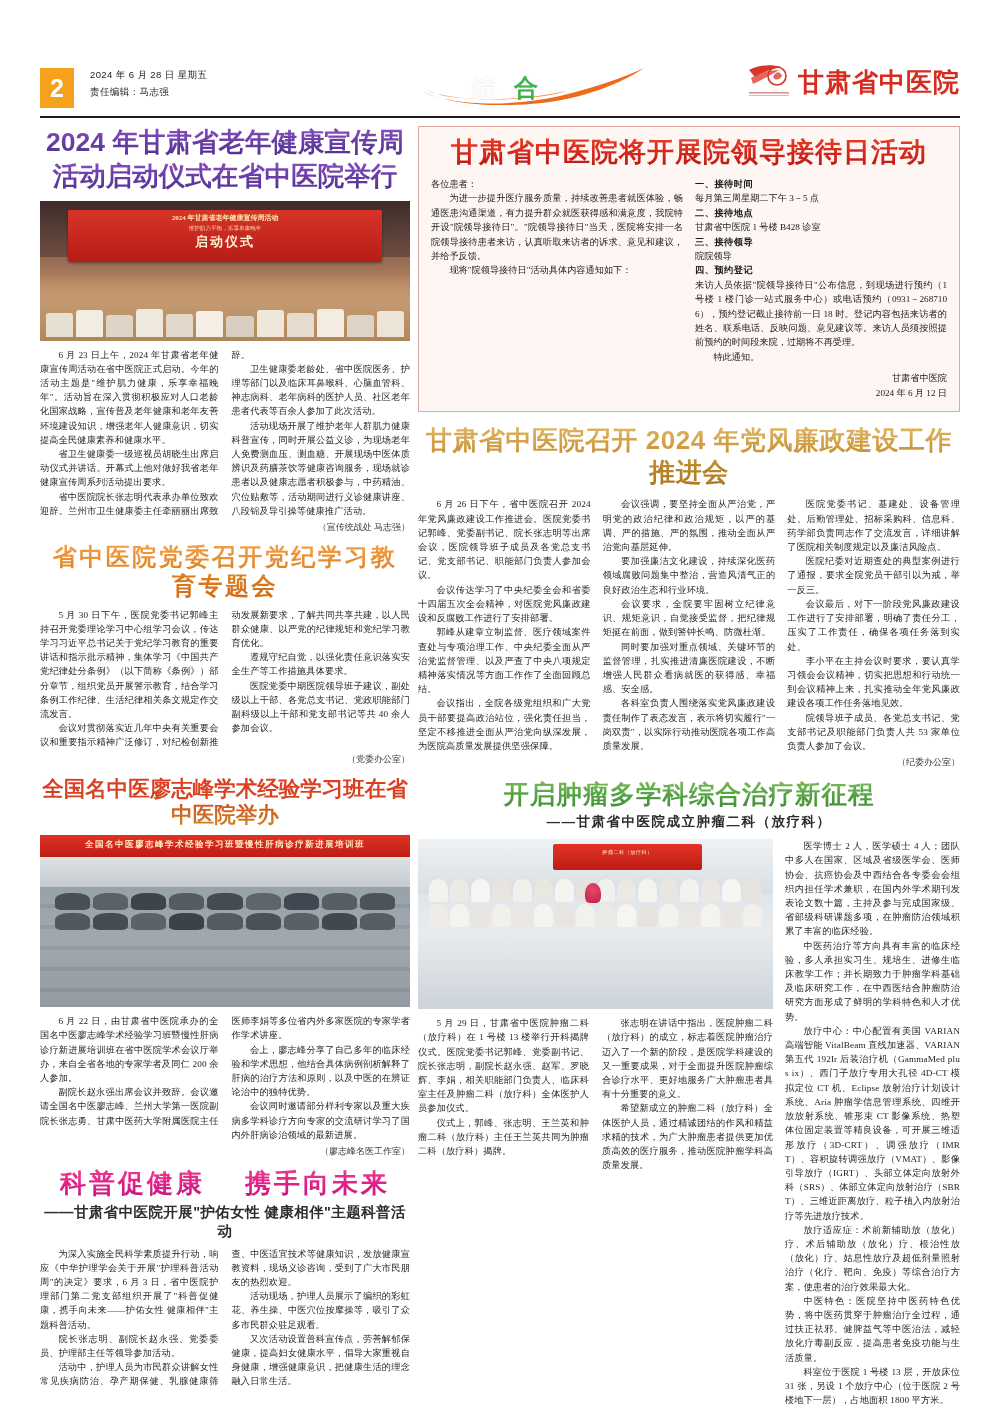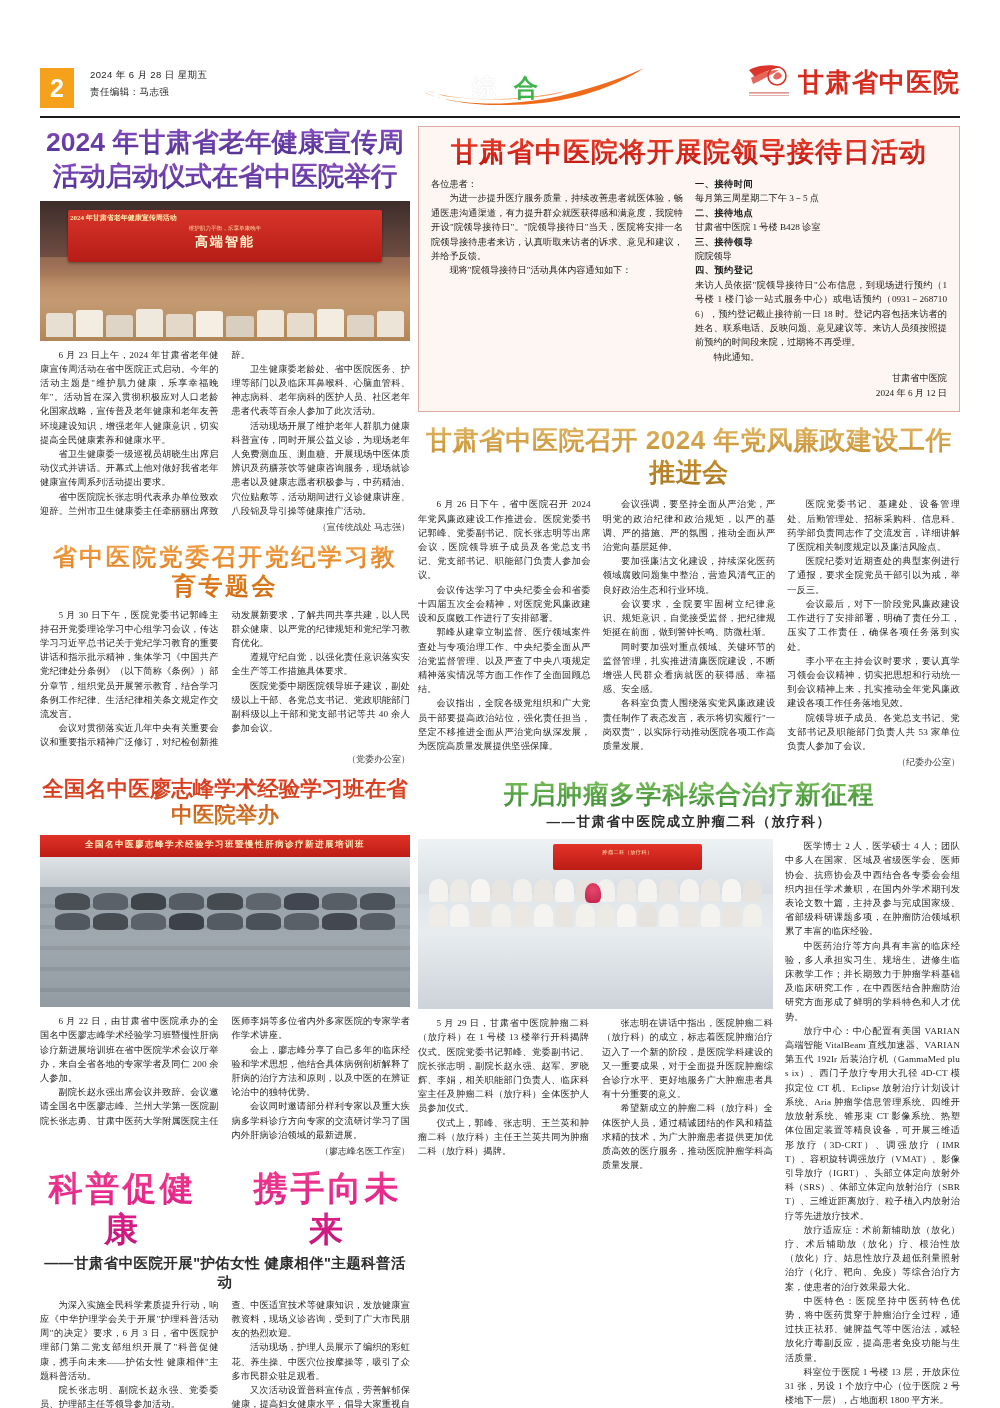--- a/index.html
+++ b/index.html
@@ -70,21 +70,21 @@
   .hl-orange-serif{
     font-family:"Liberation Serif","DejaVu Serif",serif;
     font-size:24px;text-align:center;letter-spacing:2.5px;
     background-image:linear-gradient(180deg,#f2a14a 0%,#e0801f 50%,#cf6a14 100%);
   }
   .hl-redgold{
     font-size:21.5px;text-align:center;letter-spacing:0px;
     background-image:linear-gradient(180deg,#e03a24 0%,#d4441f 40%,#c98a22 100%);
   }
   .hl-pink{
-    font-size:34px;text-align:center;letter-spacing:3px;
+    font-size:26px;text-align:right;letter-spacing:3px;
     background-image:linear-gradient(180deg,#ef3d8c 0%,#e0218a 48%,#c0157a 100%);
   }
   .hl-green{
     font-size:25.5px;text-align:center;letter-spacing:1px;
     background-image:linear-gradient(180deg,#7dbf5a 0%,#55a344 50%,#3e8a34 100%);
   }
   .sub-hl{
     font-family:"Liberation Sans","DejaVu Sans",sans-serif;
     font-size:14.5px;font-weight:700;color:#2d2d2d;text-align:center;
     letter-spacing:.4px;
@@ -164,26 +164,26 @@
       <div class="hl hl-purple">2024 年甘肃省老年健康宣传周</div>
       <div class="hl hl-purple" style="margin-top:2px;">活动启动仪式在省中医院举行</div>
 
       <div class="photo" style="width:370px;height:140px;margin-top:8px;
                   background:linear-gradient(180deg,#5a3f3a 0%,#7d5a4c 22%,#9b6f56 45%,#b98a63 62%,#caa27c 100%);">
         <div style="position:absolute;left:0;top:0;right:0;height:40%;
                     background:linear-gradient(180deg,#3a2a28,#6b4a40);opacity:.9;"></div>
         <div style="position:absolute;left:28px;right:28px;top:9px;height:52px;
                     background:linear-gradient(180deg,#d8342a,#b51d16);border-radius:2px;
                     box-shadow:0 1px 3px rgba(0,0,0,.4);"></div>
-        <div style="position:absolute;left:30px;right:30px;top:13px;color:#ffe9a8;
+        <div style="position:absolute;left:30px;right:30px;top:13px;text-align:center;color:#ffe9a8;
                     font-size:7px;line-height:9px;font-weight:700;">2024 年甘肃省老年健康宣传周活动</div>
         <div style="position:absolute;left:30px;right:30px;top:23px;text-align:center;color:#ffd9a0;
                     font-size:5.6px;line-height:8px;">维护肌力平衡，乐享单康晚年</div>
         <div style="position:absolute;left:30px;right:30px;top:33px;text-align:center;color:#fff3cf;
-                    font-size:13px;line-height:15px;font-weight:700;letter-spacing:2px;">高端智能</div>
+                    font-size:13px;line-height:15px;font-weight:700;letter-spacing:2px;">启动仪式</div>
         <div style="position:absolute;left:0;right:0;bottom:0;height:46%;
                     background:linear-gradient(180deg,rgba(185,138,99,.2),#c49a72 40%,#b08659 100%);"></div>
         <div style="position:absolute;left:6px;right:6px;bottom:4px;height:30px;display:flex;gap:3px;align-items:flex-end;">
           <span style="flex:1;height:24px;background:#e7dfd2;border-radius:3px 3px 0 0;"></span>
           <span style="flex:1;height:27px;background:#f2ece1;border-radius:3px 3px 0 0;"></span>
           <span style="flex:1;height:22px;background:#ded5c6;border-radius:3px 3px 0 0;"></span>
           <span style="flex:1;height:28px;background:#efe8dc;border-radius:3px 3px 0 0;"></span>
           <span style="flex:1;height:23px;background:#e2d9cb;border-radius:3px 3px 0 0;"></span>
           <span style="flex:1;height:26px;background:#f4eee4;border-radius:3px 3px 0 0;"></span>
           <span style="flex:1;height:21px;background:#d9cfc0;border-radius:3px 3px 0 0;"></span>

